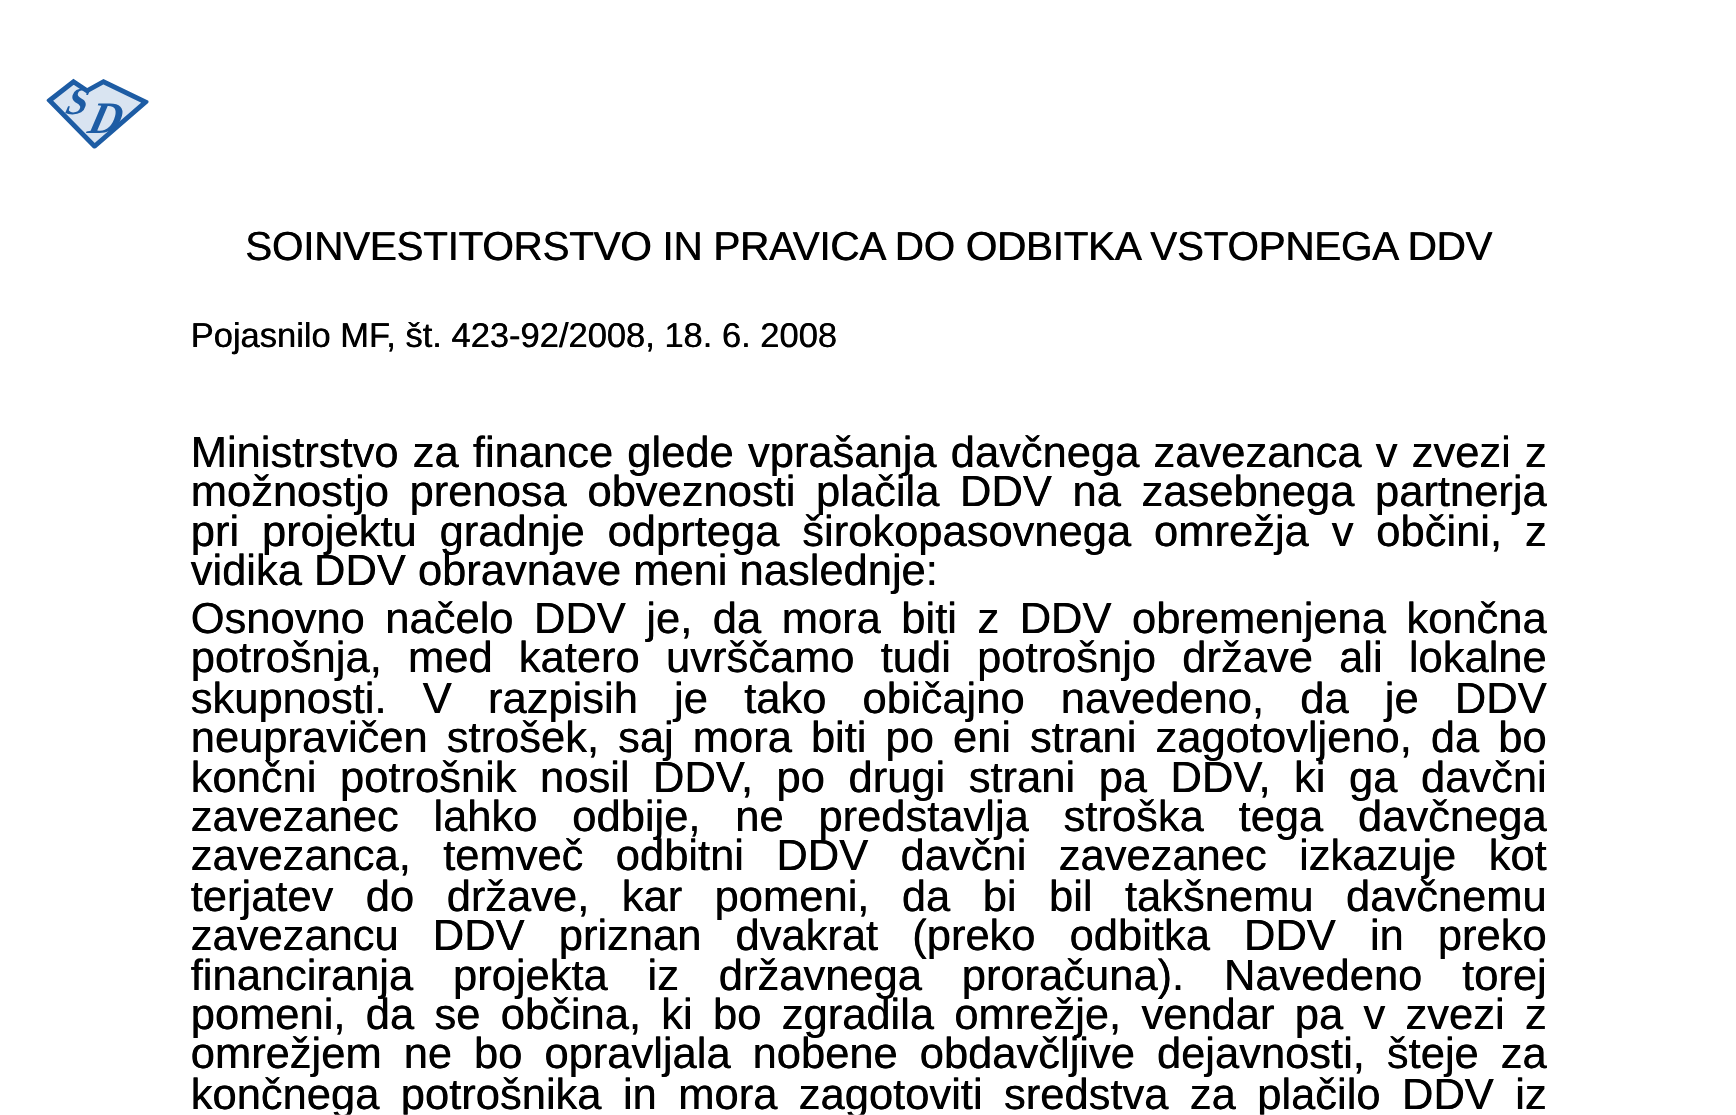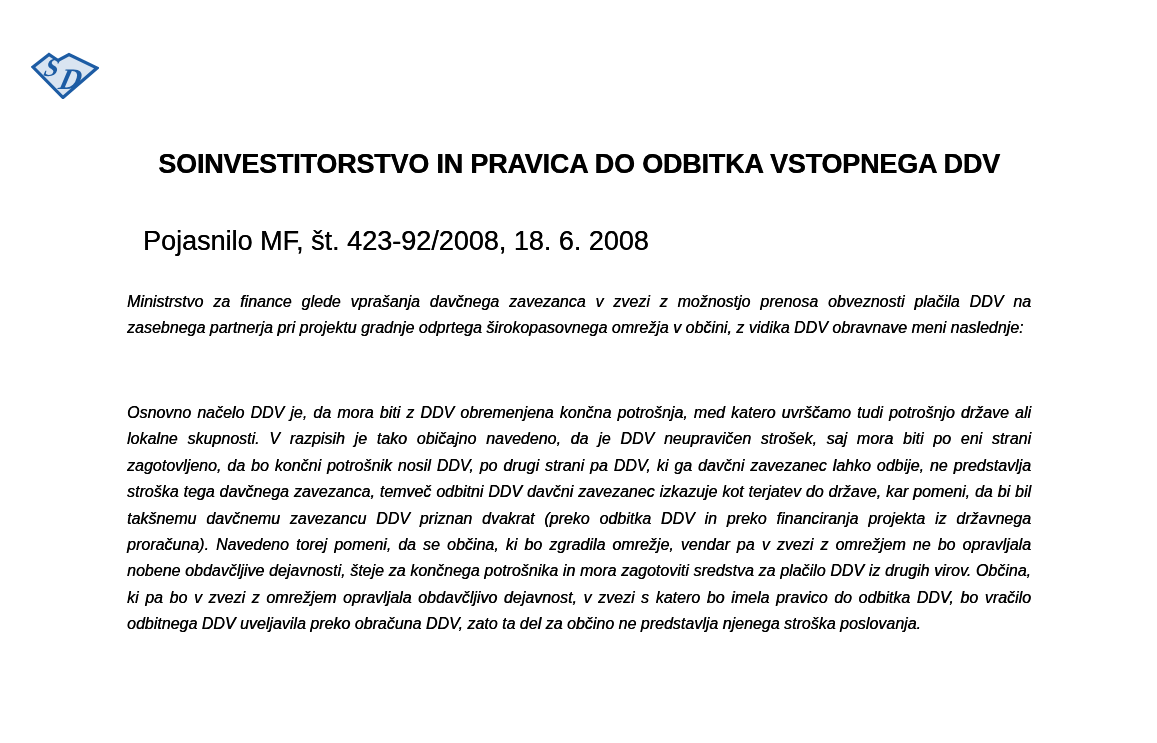--- a/index.html
+++ b/index.html
@@ -23,44 +23,43 @@
 
   .doc-title {
     position: absolute;
     left: 127px;
     top: 149px;
     width: 904px;
     margin: 0;
     text-align: center;
     white-space: nowrap;
     font-size: 27px;
-    font-weight: bold;
+    font-weight: normal;
     letter-spacing: -0.2px;
     text-shadow: 0.4px 0 0 currentColor;
   }
 
   .doc-reference {
     position: absolute;
     left: 127px;
     top: 210px;
-    margin: 16px;
-    font-size: 27px;
+    margin: 0;
+    font-size: 23px;
     text-shadow: 0.3px 0 0 currentColor;
   }
 
   .para {
     position: absolute;
     left: 127px;
     width: 904px;
     margin: 0;
-    font-size: 16px;
+    font-size: 29px;
     line-height: 26.4px;
     text-align: justify;
     text-shadow: 0.3px 0 0 currentColor;
-    font-style: italic;
   }
   .para-1 { top: 289px; }
   .para-2 { top: 400px; }
 </style>
 </head>
 <body>
 
 <div>
 
   <svg class="logo" viewBox="0 0 68 48" aria-hidden="true">

